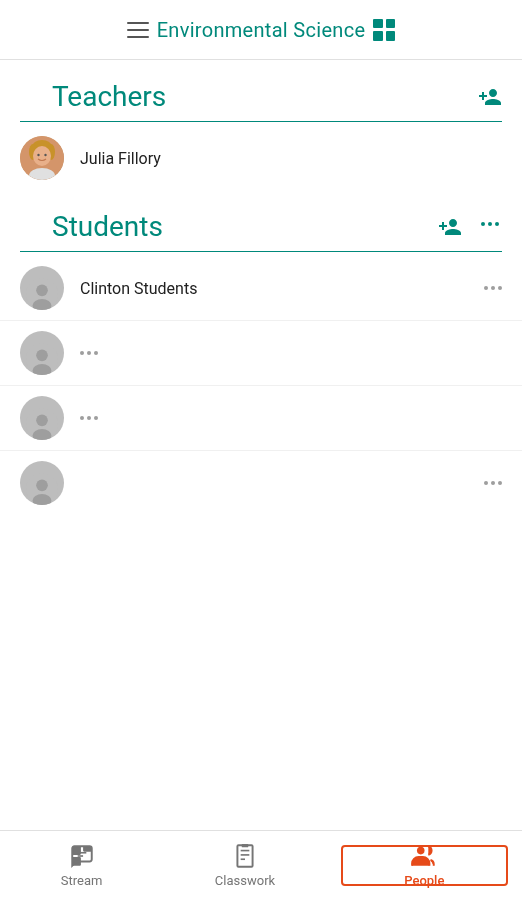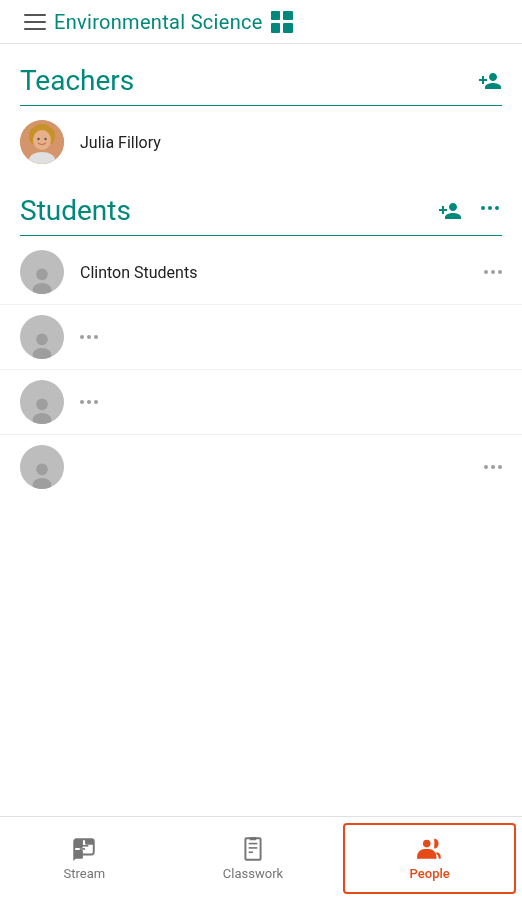--- a/index.html
+++ b/index.html
@@ -10,23 +10,23 @@
       width: 522px;
       height: 900px;
       overflow: hidden;
       position: relative;
     }
 
     
     .header {
       display: flex;
       align-items: center;
-      justify-content: flex-start;
+      justify-content: center;
       padding: 0 16px;
-      height: 44px;
+      height: 60px;
       background: #fff;
       border-bottom: 1px solid #e0e0e0;
     }
     .header-menu-icon {
       display: flex;
       flex-direction: column;
       gap: 5px;
       cursor: pointer;
       padding: 8px;
     }
@@ -71,20 +71,21 @@
       overflow-y: auto;
       padding: 0 0 16px 0;
     }
 
     
     .section-header {
       display: flex;
       align-items: center;
       justify-content: space-between;
       padding: 20px 20px 8px 20px;
+      margin-left: 32px;
     }
     .section-title {
       color: #00897b;
       font-size: 28px;
       font-weight: 400;
     }
     .section-divider {
       height: 1px;
       background: #00897b;
       margin: 0 20px 4px 20px;
@@ -161,40 +162,40 @@
       justify-content: center;
       position: relative;
     }
 
     
     .bottom-nav {
       position: absolute;
       bottom: 0;
       left: 0;
       right: 0;
-      height: 84px;
+      height: 70px;
       background: #fff;
       border-top: 1px solid #e0e0e0;
       display: flex;
       align-items: stretch;
     }
     .nav-item {
       flex: 1;
       display: flex;
       flex-direction: column;
       align-items: center;
       justify-content: center;
       gap: 4px;
       cursor: pointer;
       padding: 8px 0;
     }
     .nav-item.active {
       border: 2px solid #e64a19;
       border-radius: 4px;
-      margin: 6px;
+      margin: 14px;
       padding: 4px 0;
     }
     .nav-icon {
       width: 26px;
       height: 26px;
       display: flex;
       align-items: center;
       justify-content: center;
     }
     .nav-label {

